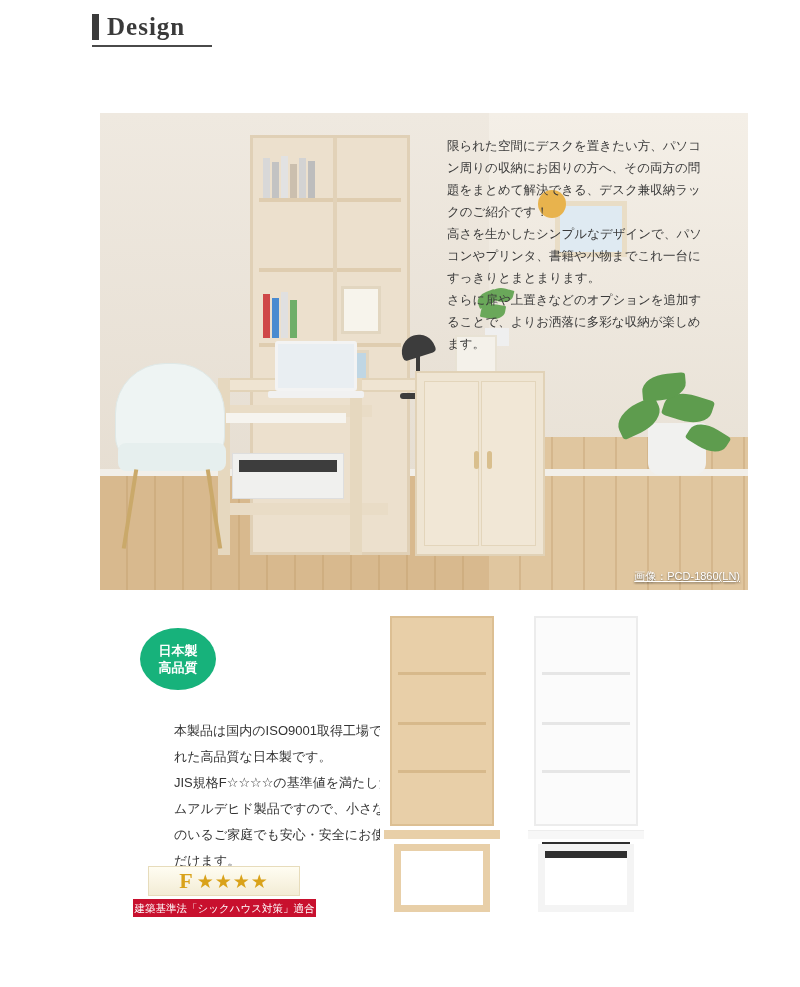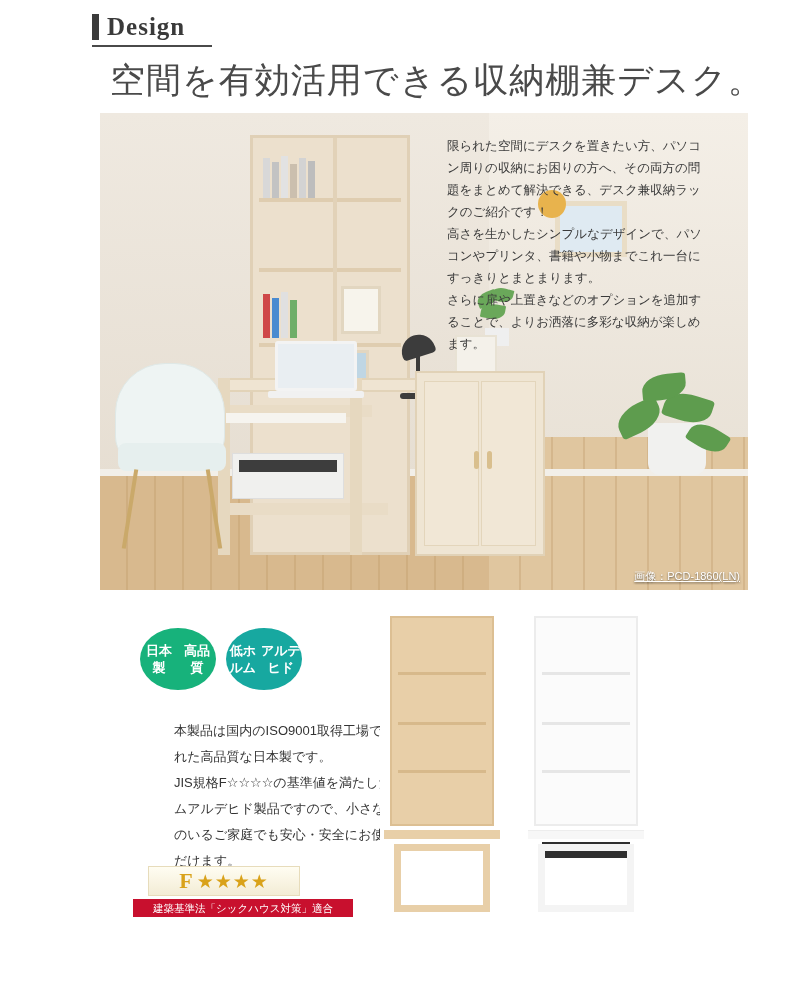--- a/index.html
+++ b/index.html
@@ -122,40 +122,40 @@
   .hero-text{
     position:absolute;left:447px;top:135px;width:262px;
     font-size:12.5px;line-height:22px;color:#3b3b3b;
   }
 
   
   .badges{position:absolute;left:140px;top:628px;display:flex;gap:10px;}
   .badge{
     width:76px;height:62px;border-radius:50%;
     background:#17b27b;color:#ffffff;
-    display:flex;flex-direction:row;align-items:center;justify-content:center;
+    display:flex;flex-direction:column;align-items:center;justify-content:center;
     font-size:13px;line-height:17px;font-weight:bold;text-align:center;font-family:Liberation Serif, serif;
   }
   .badge.b2{background:#17a8a0;}
 
   .lower-text{
     position:absolute;left:126px;top:718px;width:260px;
     font-size:13px;line-height:26px;color:#333333;
   }
 
   .fstar{
     position:absolute;left:148px;top:866px;width:152px;height:30px;
     display:flex;align-items:center;justify-content:center;gap:2px;
     background:linear-gradient(180deg,#fffdf2 0%,#f3ecd5 100%);
     border:1px solid #e7dcbb;box-sizing:border-box;
   }
   .fstar .f{font-size:22px;font-weight:bold;color:#d9a21a;font-family:"Liberation Serif",serif;margin-right:2px;}
   .fstar .s{font-size:19px;color:#d9a21a;letter-spacing:1px;}
   .fnote{
-    position:absolute;left:133px;top:899px;width:220px;height:18px;
+    position:absolute;left:133px;top:899px;width:183px;height:18px;
     background:#c8102e;color:#ffffff;font-size:10.5px;line-height:18px;text-align:center;
   }
 
   
   .prod{position:absolute;top:616px;background:#ffffff;}
   .prodA{left:380px;width:128px;height:310px;}
   .prodB{left:524px;width:128px;height:310px;}
   .body-n{position:absolute;left:10px;top:0;width:104px;height:210px;background:#e8cfa8;border:2px solid #dcbf93;box-sizing:border-box;}
   .body-w{position:absolute;left:10px;top:0;width:104px;height:210px;background:#fbfbfb;border:2px solid #ececec;box-sizing:border-box;}
   .pl{position:absolute;left:6px;right:6px;height:3px;background:#d7b98b;}
@@ -175,21 +175,20 @@
 <body>
 
 <div class="page">
 
   <div class="section-head">
     <div class="bar"></div>
     <div class="label">Design</div>
   </div>
   <div class="head-rule"></div>
 
-  <div class="headline">空間を有効活用できる収納棚兼デスク。</div>
 
   <div class="hero">
     <div class="wallL"></div>
     <div class="wallR"></div>
     <div class="floor"></div>
     <div class="floorR"></div>
     <div class="baseboard"></div>
 
     <div class="wallframe"></div>
 
@@ -268,24 +267,20 @@
 
   <div class="hero-text" style="white-space:pre-line;">限られた空間にデスクを置きたい方、パソコン周りの収納にお困りの方へ、その両方の問題をまとめて解決できる、デスク兼収納ラックのご紹介です！
 高さを生かしたシンプルなデザインで、パソコンやプリンタ、書籍や小物までこれ一台にすっきりとまとまります。
 さらに扉や上置きなどのオプションを追加することで、よりお洒落に多彩な収納が楽しめます。</div>
 
   <div class="badges">
     <div class="badge b1">
       <span>日本製</span>
       <span>高品質</span>
     </div>
-    <div class="badge b2">
-      <span>低ホルム</span>
-      <span>アルデヒド</span>
-    </div>
   </div>
 
   <div class="lower-text" style="white-space:pre-line;margin-left:48px;">本製品は国内のISO9001取得工場で生産された高品質な日本製です。
 JIS規格F☆☆☆☆の基準値を満たした低ホルムアルデヒド製品ですので、小さなお子様のいるご家庭でも安心・安全にお使いいただけます。</div>
 
   <div class="fstar">
     <span class="f">F</span>
     <span class="s">★★★★</span>
   </div>
   <div class="fnote">建築基準法「シックハウス対策」適合</div>

